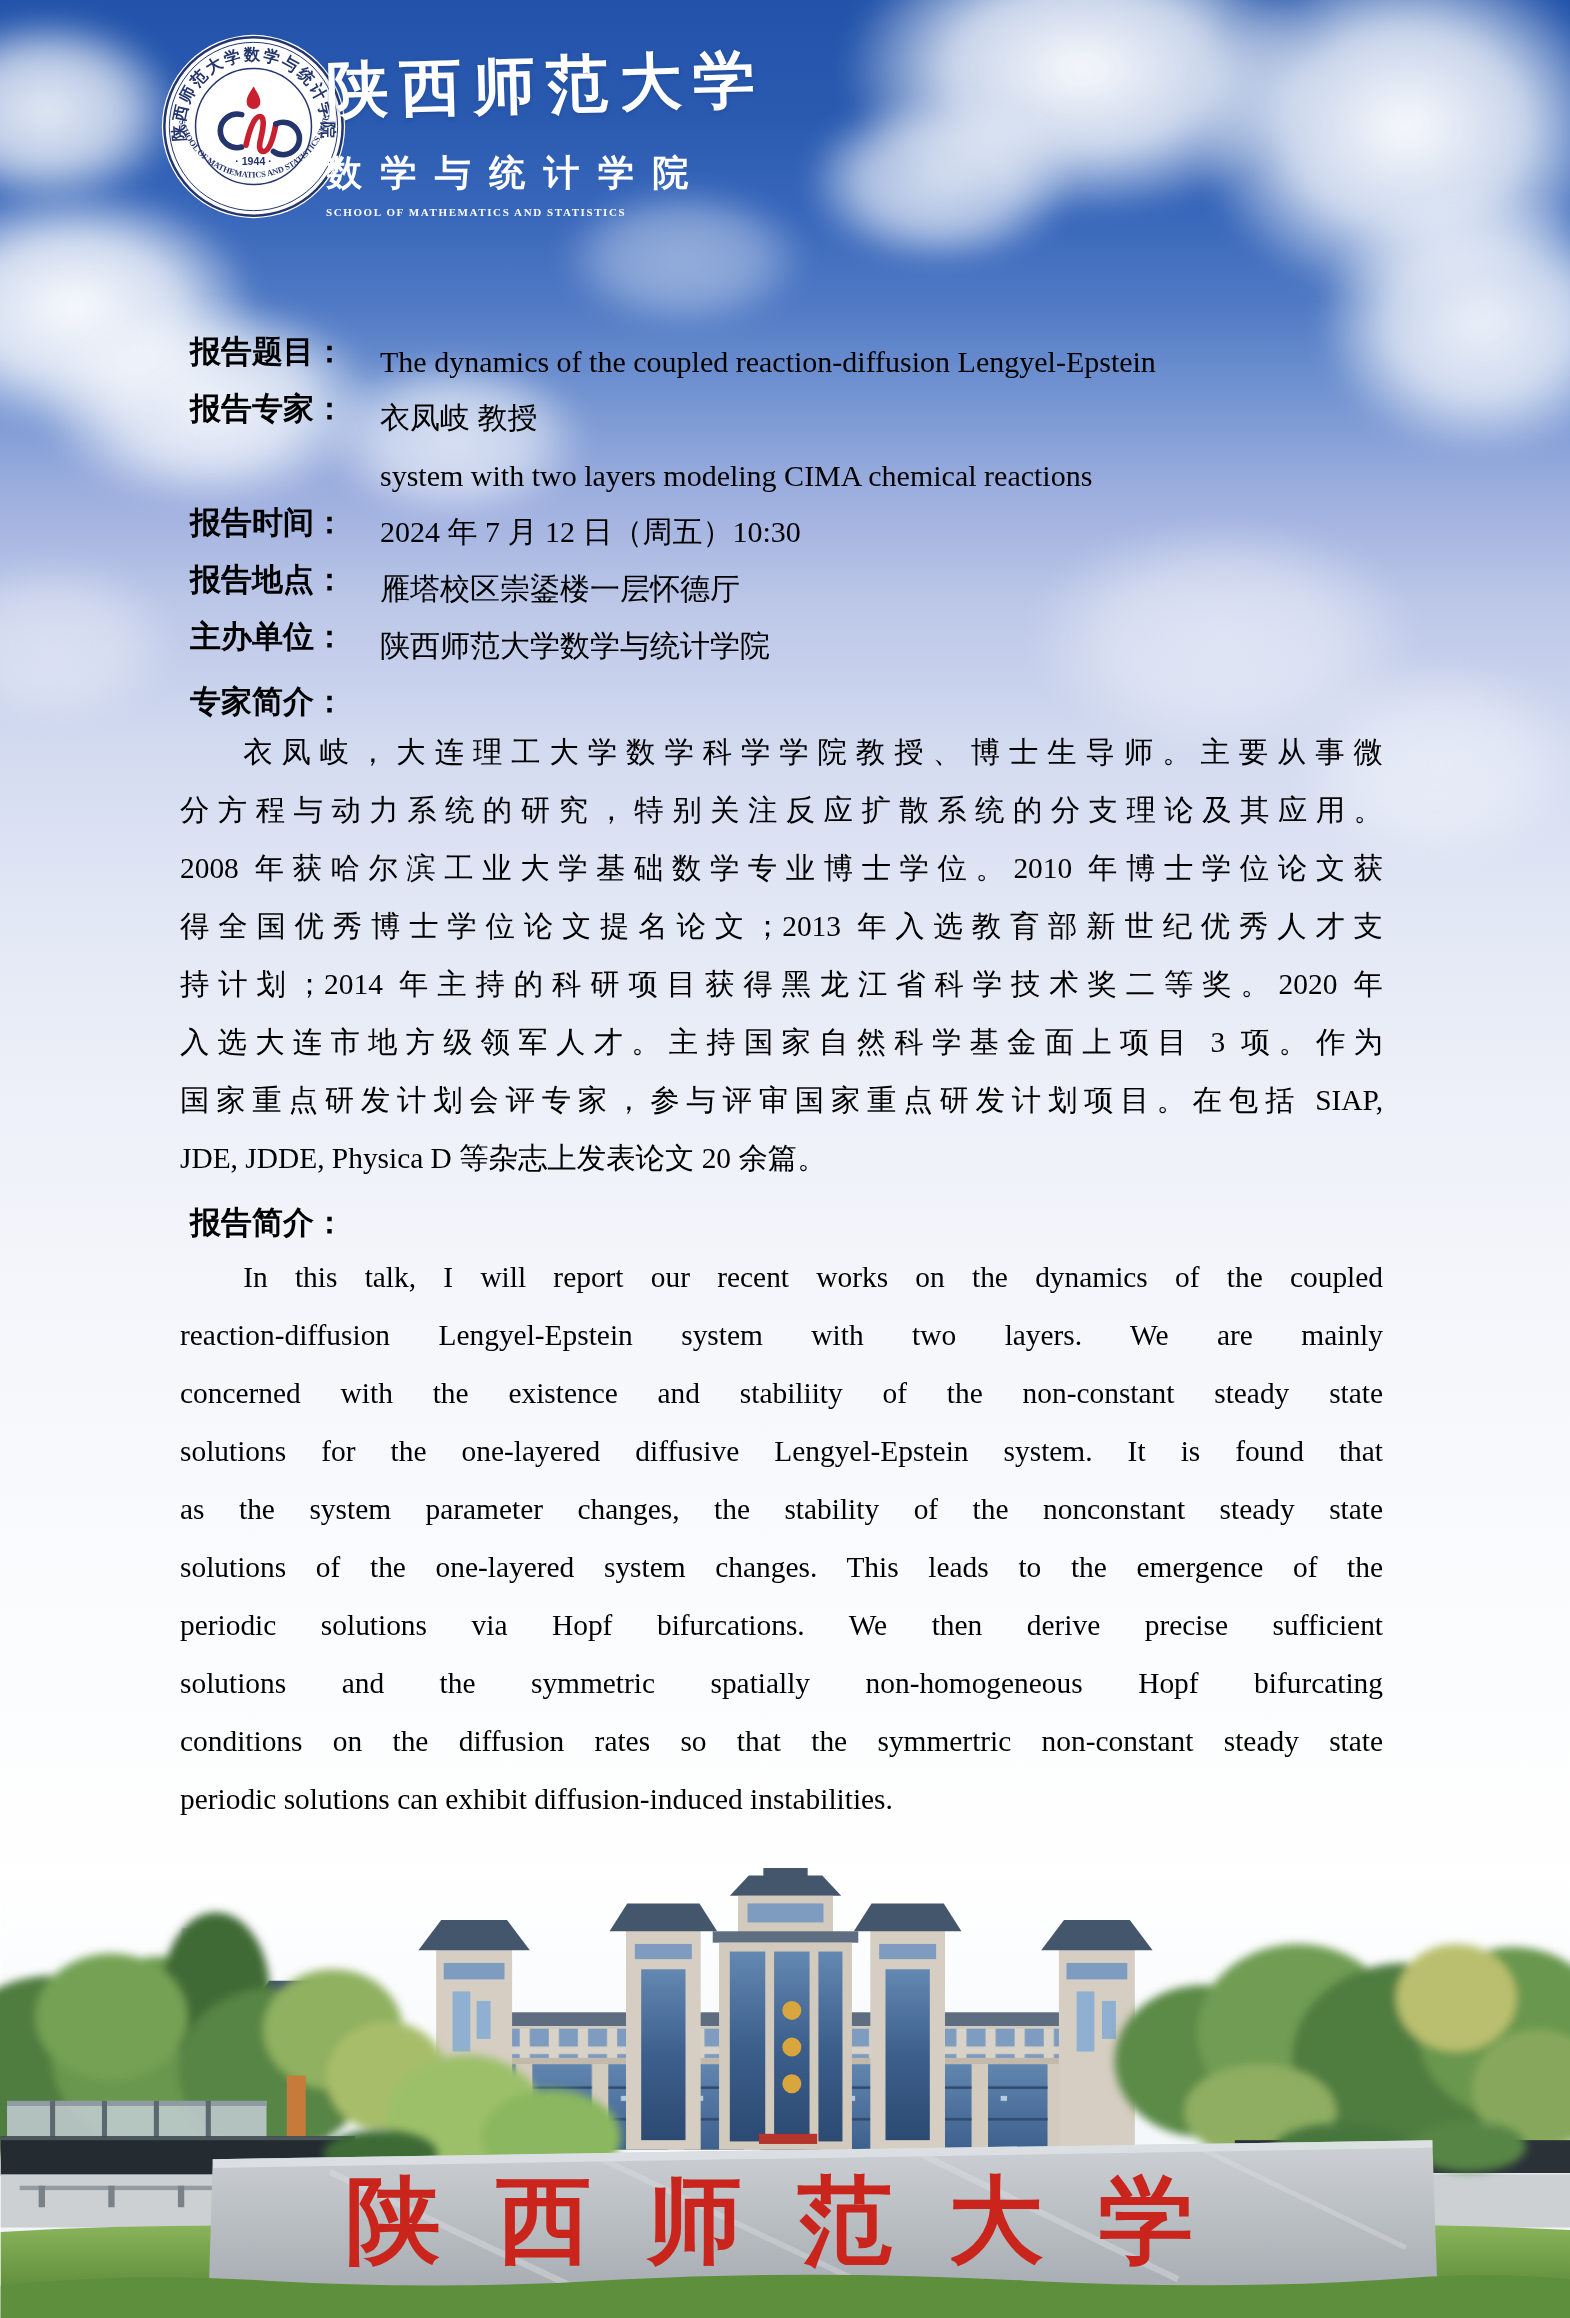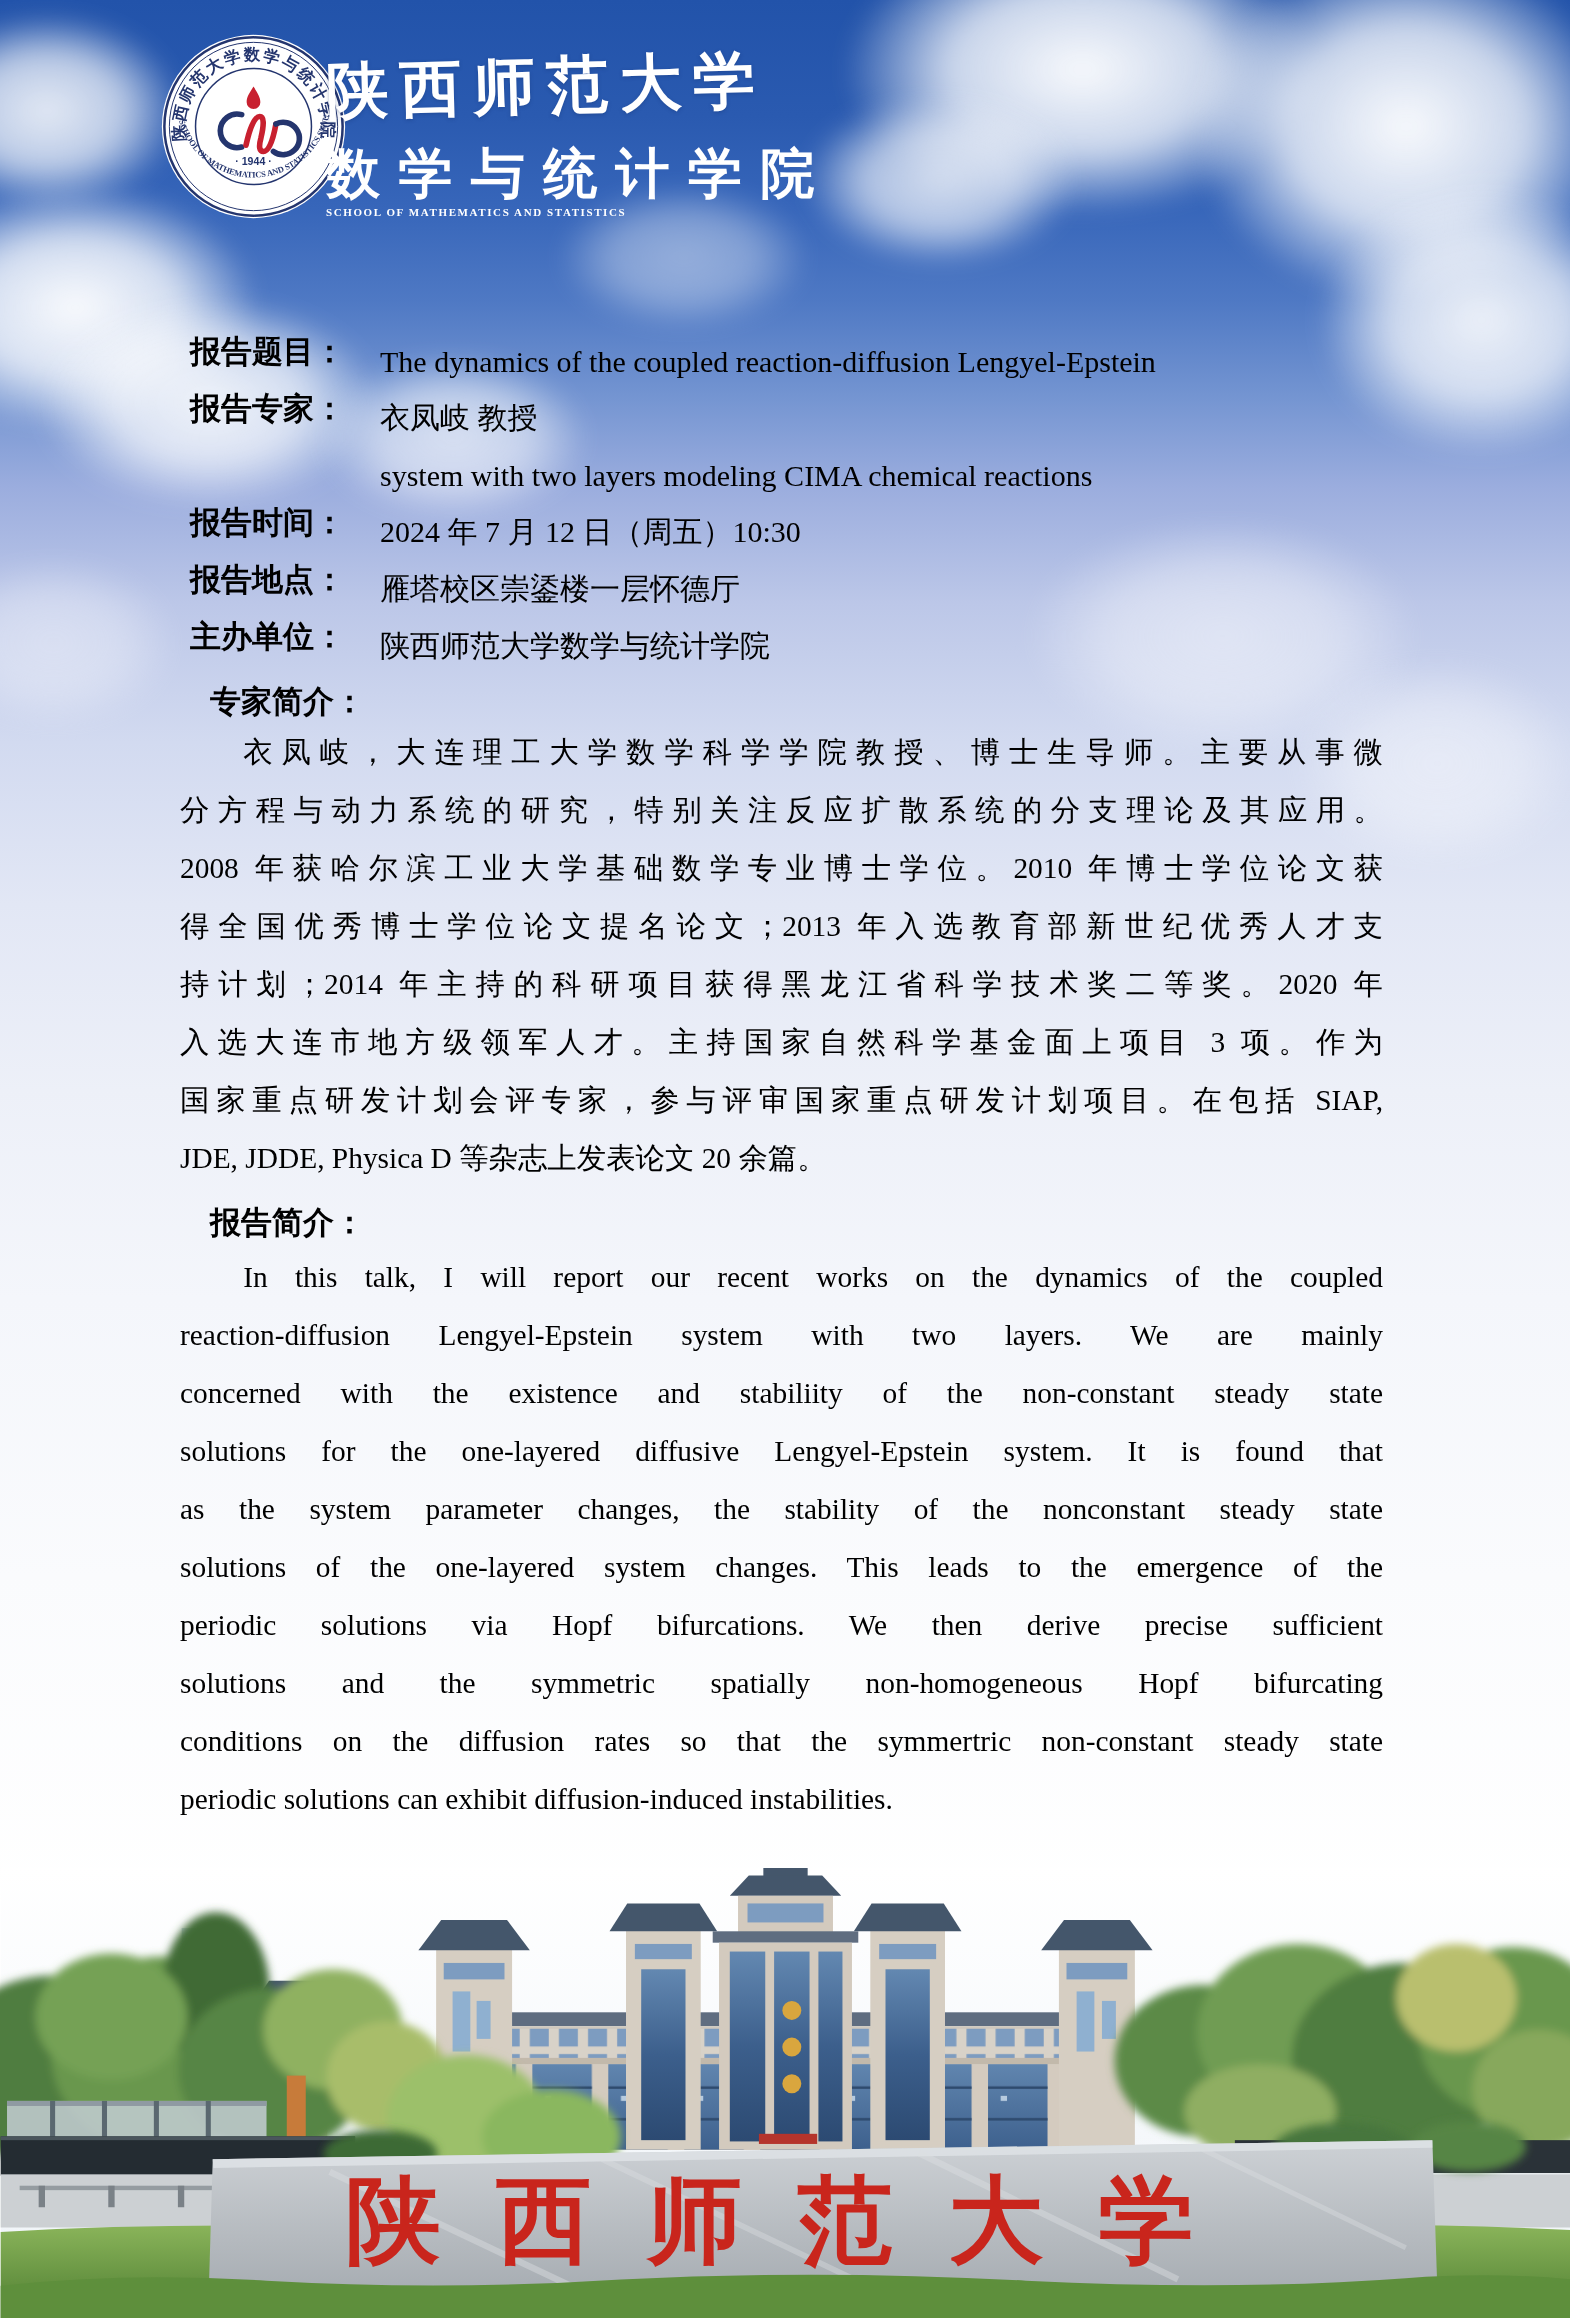--- a/index.html
+++ b/index.html
@@ -25,41 +25,41 @@
   .seal{position:absolute;left:160px;top:33px;width:187px;height:187px;}
   .titles{position:absolute;left:326px;top:37px;color:#fff;}
   .uni-name{
     font-family:"DejaVu Serif","Liberation Serif",cursive;
     font-size:62px;font-weight:bold;letter-spacing:11.4px;
     transform:rotate(-1.5deg);text-shadow:0 1.3px 3.8px rgba(20,50,110,.35);
     line-height:95px;
   }
   .school-name{
     font-family:Liberation Sans, sans-serif;
-    font-weight:900;font-size:54px;letter-spacing:18.4px;line-height:54px;
+    font-weight:900;font-size:36px;letter-spacing:18.4px;line-height:54px;
     margin-top:14px;white-space:nowrap;
   }
   .school-en{
     font-family:"Liberation Serif","DejaVu Serif",serif;
     font-weight:bold;font-size:11px;letter-spacing:1.6px;line-height:19px;
     margin-top:2.5px;white-space:nowrap;
   }
   
   .info-list{position:absolute;left:190px;top:323px;width:1197px;}
   .info-row{display:flex;height:57px;align-items:center;}
   .info-label{
     flex:0 0 190px;
     font-family:"Liberation Sans","DejaVu Sans",sans-serif;
     font-weight:900;font-size:31px;color:#000;white-space:nowrap;
   }
   .info-value{flex:1;font-size:30px;color:#000;white-space:nowrap;margin-top:20px;}
   .section-heading{
     position:absolute;left:190px;height:57px;display:flex;align-items:center;
     font-family:"Liberation Sans","DejaVu Sans",sans-serif;
-    font-weight:900;font-size:31px;color:#000;margin-left:20px;
+    font-weight:900;font-size:31px;color:#000;
   }
   #expert-heading{top:673px;}
   #talk-heading{top:1194px;}
   
   .para{position:absolute;left:180px;width:1203px;color:#000;}
   #expert-para{top:723px;font-size:29.4px;line-height:58px;}
   #talk-para{top:1248px;font-size:29.4px;line-height:58px;}
   .pline{text-align:justify;text-align-last:justify;white-space:nowrap0;}
   .pline.last{text-align-last:left;}
   .para .pline:first-child{text-indent:2.15em;}

